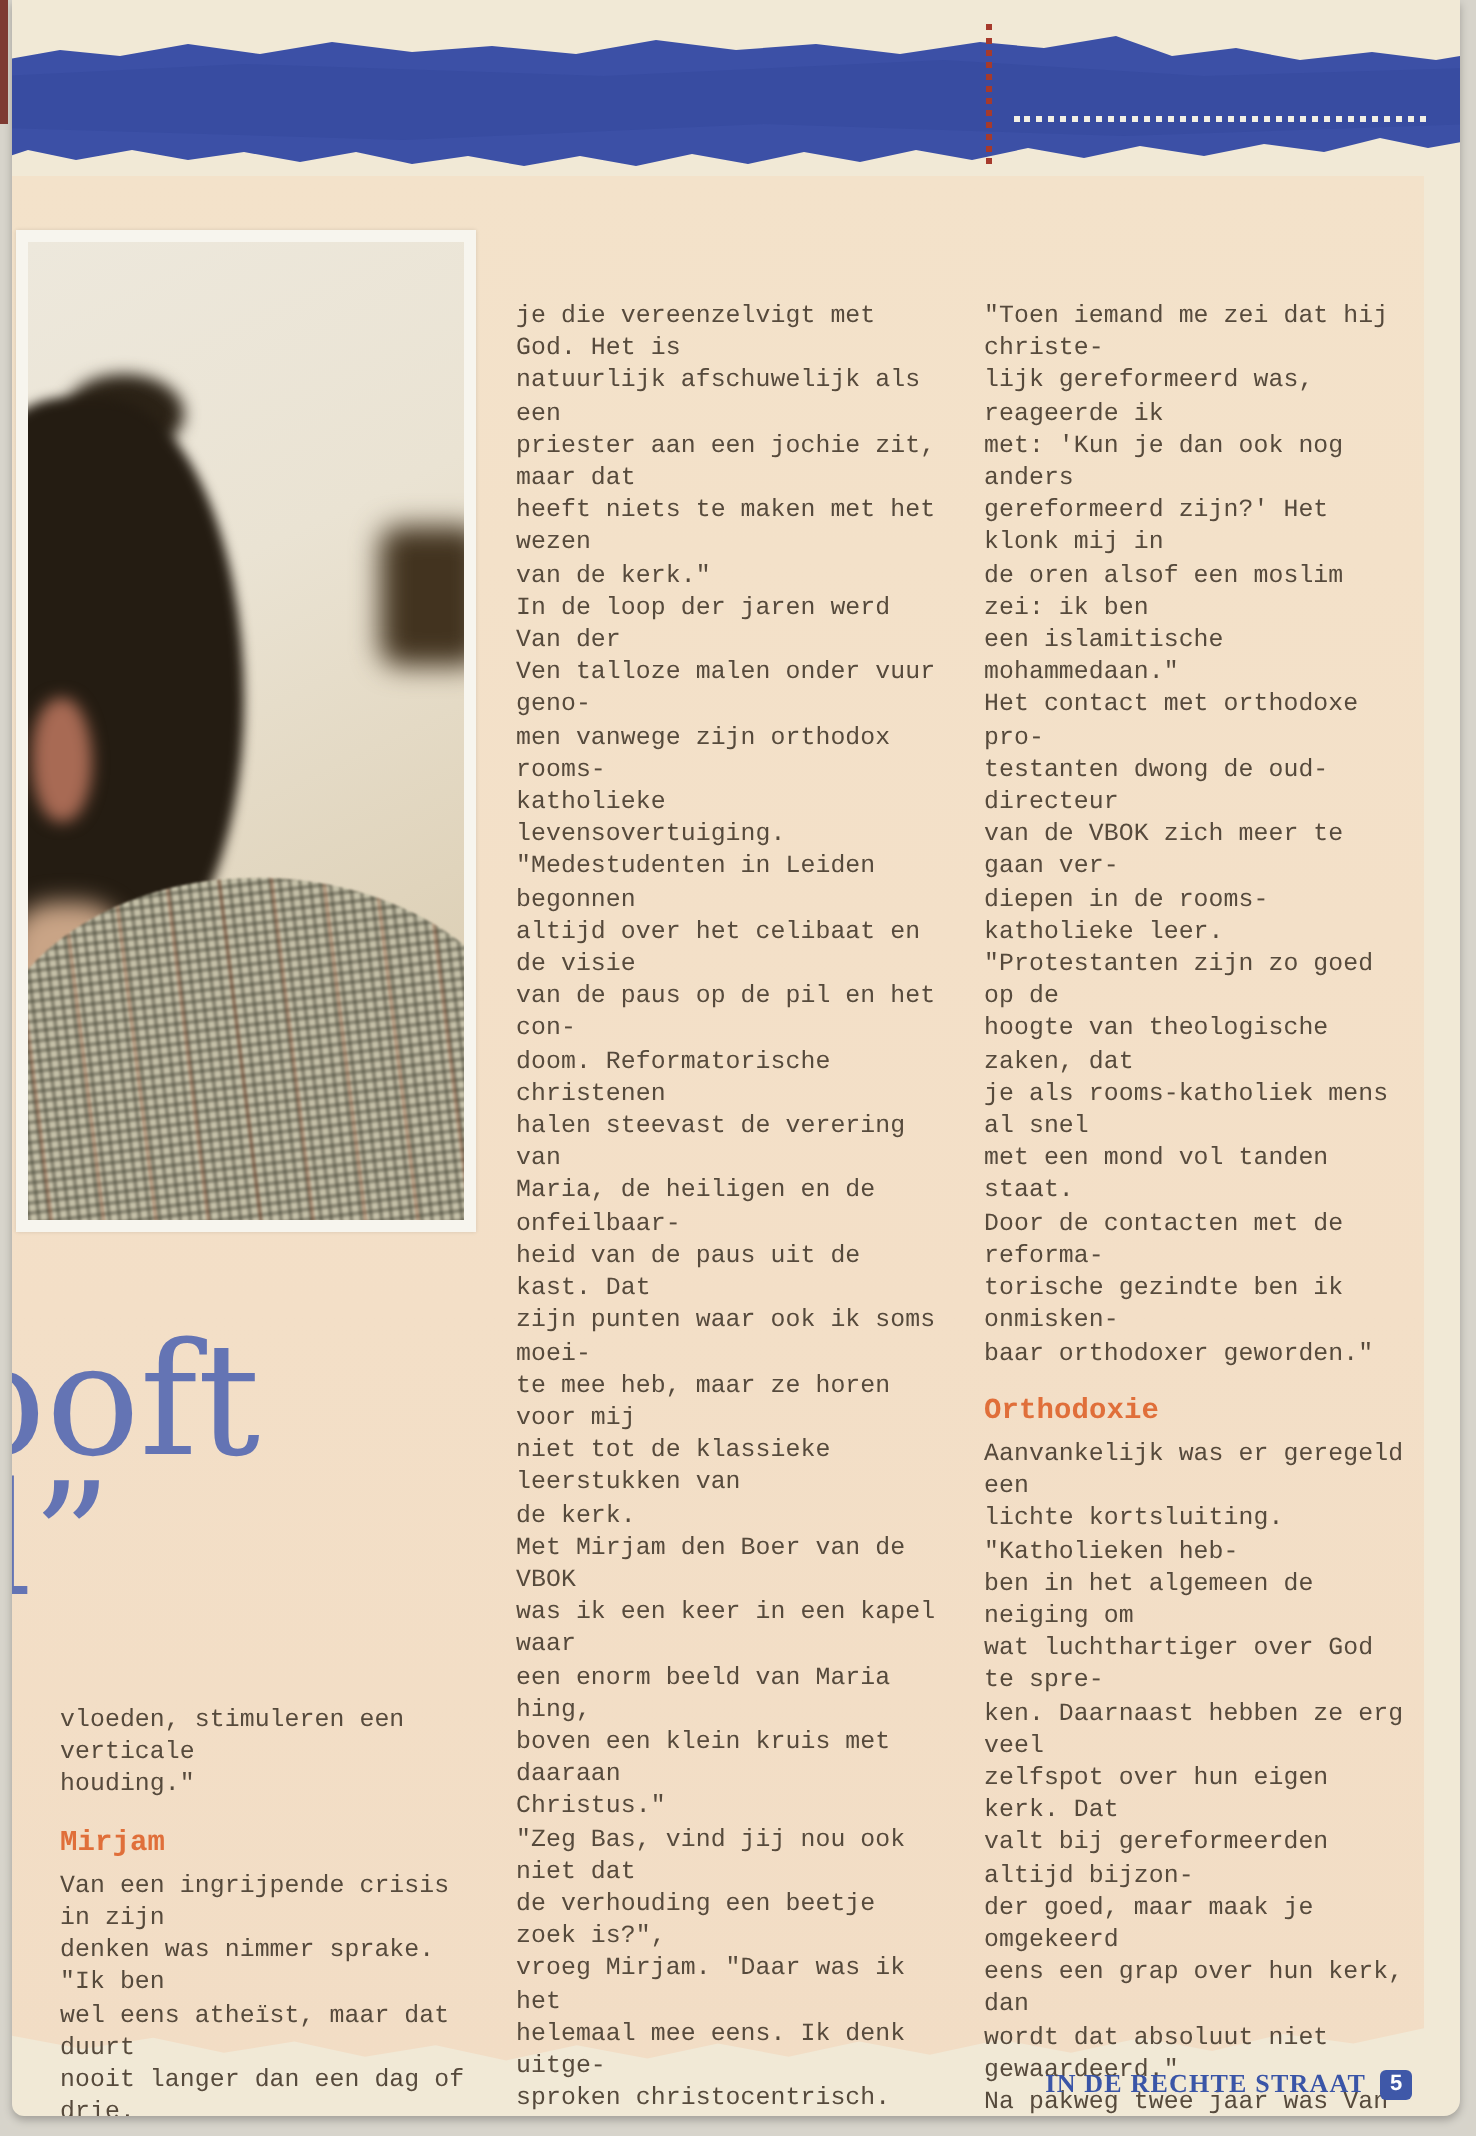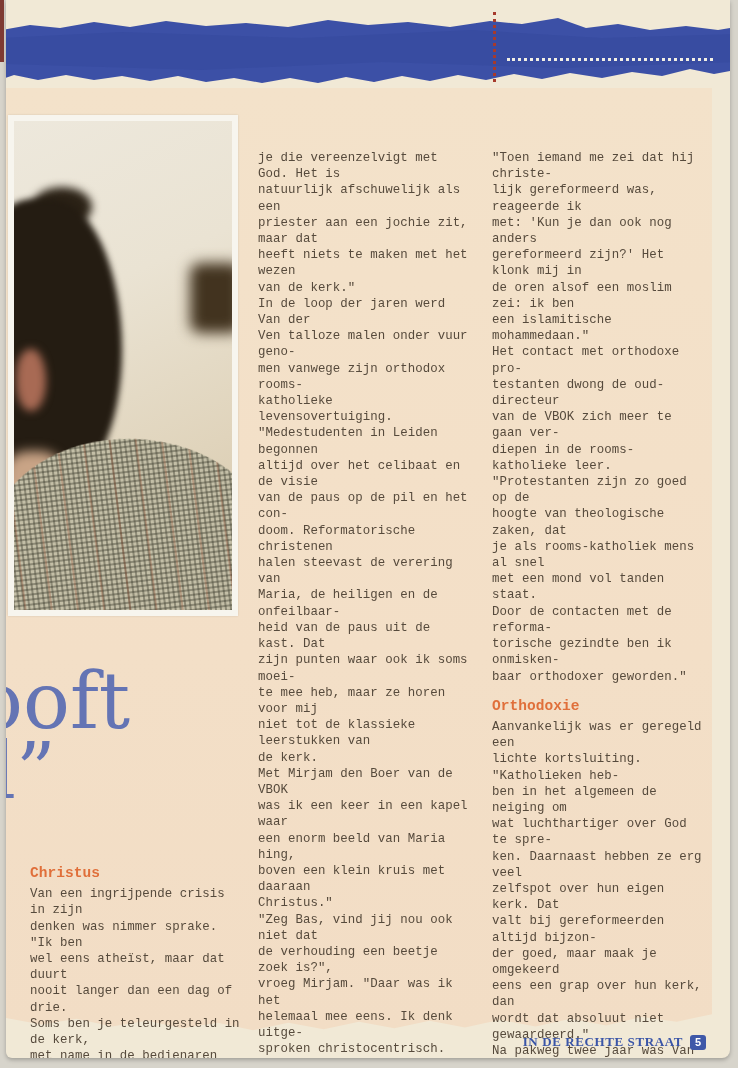--- a/index.html
+++ b/index.html
@@ -95,21 +95,23 @@
       <div class="neck"></div>
       <div class="blur-object"></div>
       <div class="shoulder"></div>
     </div>
   </div>
 
   <div class="pq pq1">ooft</div>
   <div class="pq pq2">d”</div>
 
   <div class="col col1">
-    <p class="heading">Christus</p>
+    <p>vloeden, stimuleren een verticale
+houding."</p>
+    <p class="heading">Mirjam</p>
     <p>Van een ingrijpende crisis in zijn
 denken was nimmer sprake. "Ik ben
 wel eens atheïst, maar dat duurt
 nooit langer dan een dag of drie.
 Soms ben je teleurgesteld in de kerk,
 met name in de bedienaren ervan. Je
 maakt dan heel snel de denkfout dat</p>
   </div>
 
   <div class="col col2">

